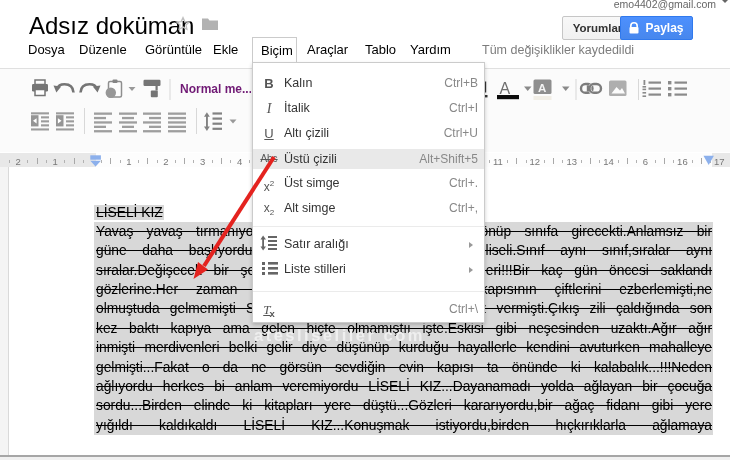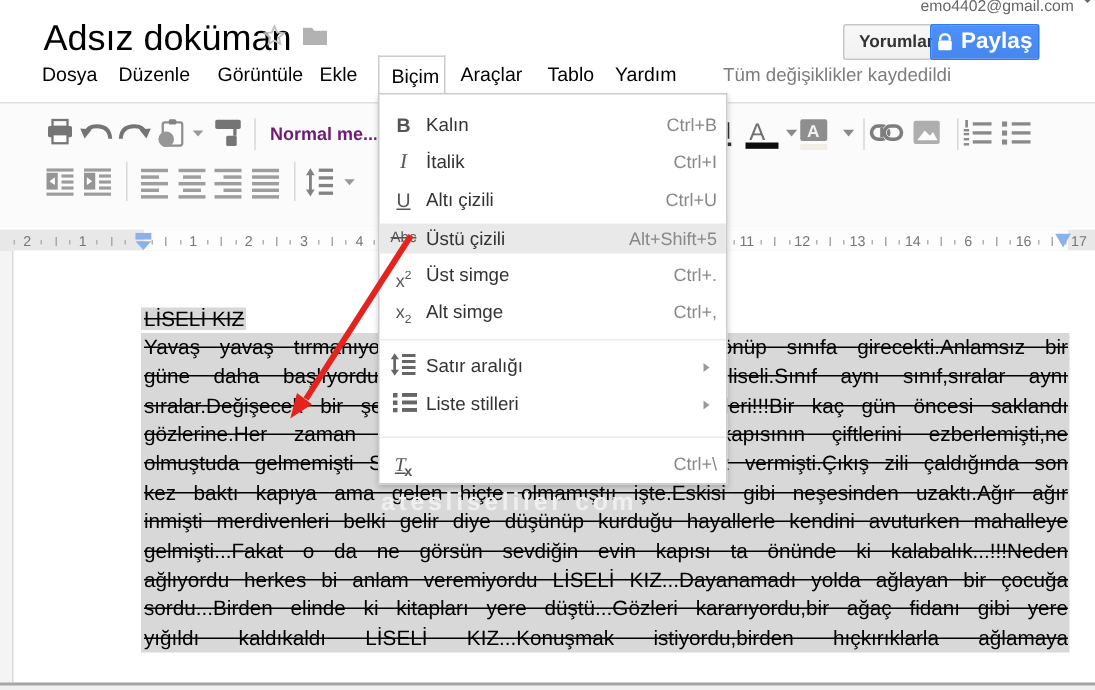--- a/index.html
+++ b/index.html
@@ -5,21 +5,21 @@
 body{width:730px;height:460px;overflow:hidden;position:relative;background:#fff;
  font-family:"Liberation Sans",sans-serif;}
 .abs{position:absolute;}
 
 #email{top:-2px;right:2px;font-size:10.5px;color:#666;}
 #email .car{display:inline-block;width:0;height:0;border:3.5px solid transparent;border-top-color:#666;vertical-align:2px;margin-left:6px;}
 #btnY{left:562px;top:16px;width:69px;height:22px;border:1px solid #c6c6c6;border-radius:2px;
  background:linear-gradient(#f8f8f8,#f1f1f1);color:#333;font-size:11.5px;font-weight:bold;
  text-align:center;line-height:22px;}
 #btnP{left:620px;top:16px;width:71px;height:22px;border:1px solid #3079ed;border-radius:2px;
- background:linear-gradient(#4d90fe,#4787ed);color:#fff;font-size:15px;font-weight:bold;
+ background:linear-gradient(#4d90fe,#4787ed);color:#fff;font-size:12px;font-weight:bold;
  text-align:center;line-height:22px;}
 #title{left:29px;top:11.5px;font-size:24px;color:#000;}
 
 .mi{top:42px;font-size:13px;color:#000;}
 #tum{left:482px;top:43px;font-size:12.5px;color:#7d7d7d;}
 #bicimtab{left:252px;top:37px;width:43px;height:25px;background:#fff;border:1px solid #cbcbcb;border-bottom:none;z-index:30;}
 #bicimtab span{position:absolute;left:8px;top:5px;font-size:13px;color:#000;}
 
 #tb{left:0;top:68px;width:730px;height:83px;background:#fbfbfb;border-top:1px solid #e0e0e0;}
 

